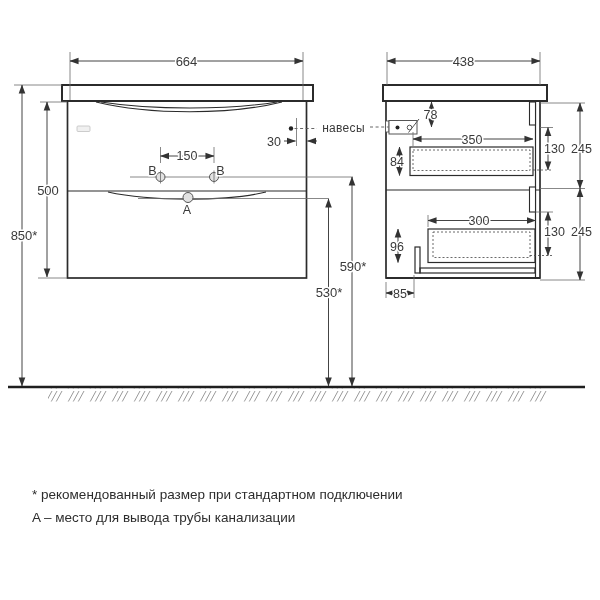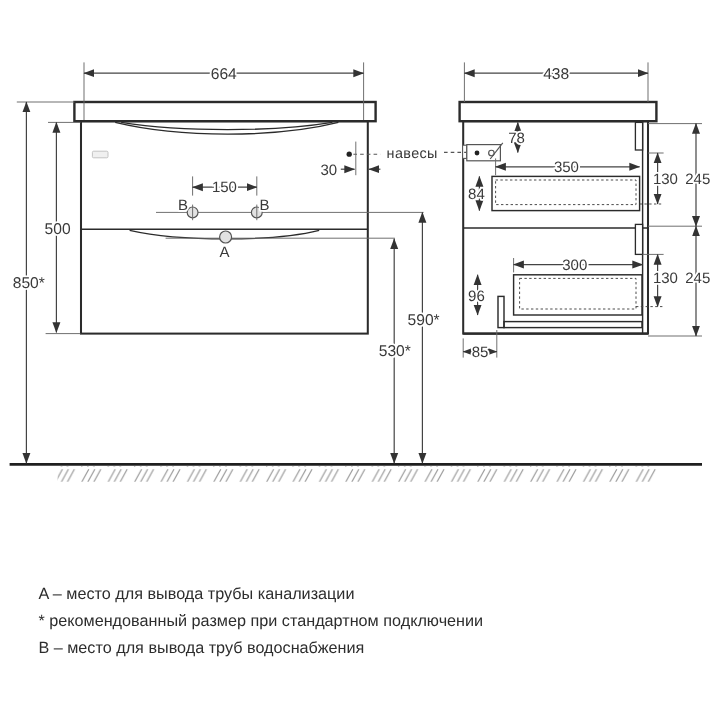--- a/index.html
+++ b/index.html
@@ -208,17 +208,16 @@
     <g>
       <line class="dim" x1="580" y1="188.5" x2="580" y2="280" marker-start="url(#arr)" marker-end="url(#arr)"></line>
       <text class="t" x="581.5" y="236">245</text>
     </g>
   </g>
 
   <text class="callout" x="343.5" y="131.5">навесы</text>
 </svg>
 
 <div id="notes">
+  <div>* рекомендованный размер при стандартном подключении</div>
   <div>A – место для вывода трубы канализации</div>
-  <div>* рекомендованный размер при стандартном подключении</div>
-  <div>B – место для вывода труб водоснабжения</div>
 </div>
 </div>
 
 </body></html>

